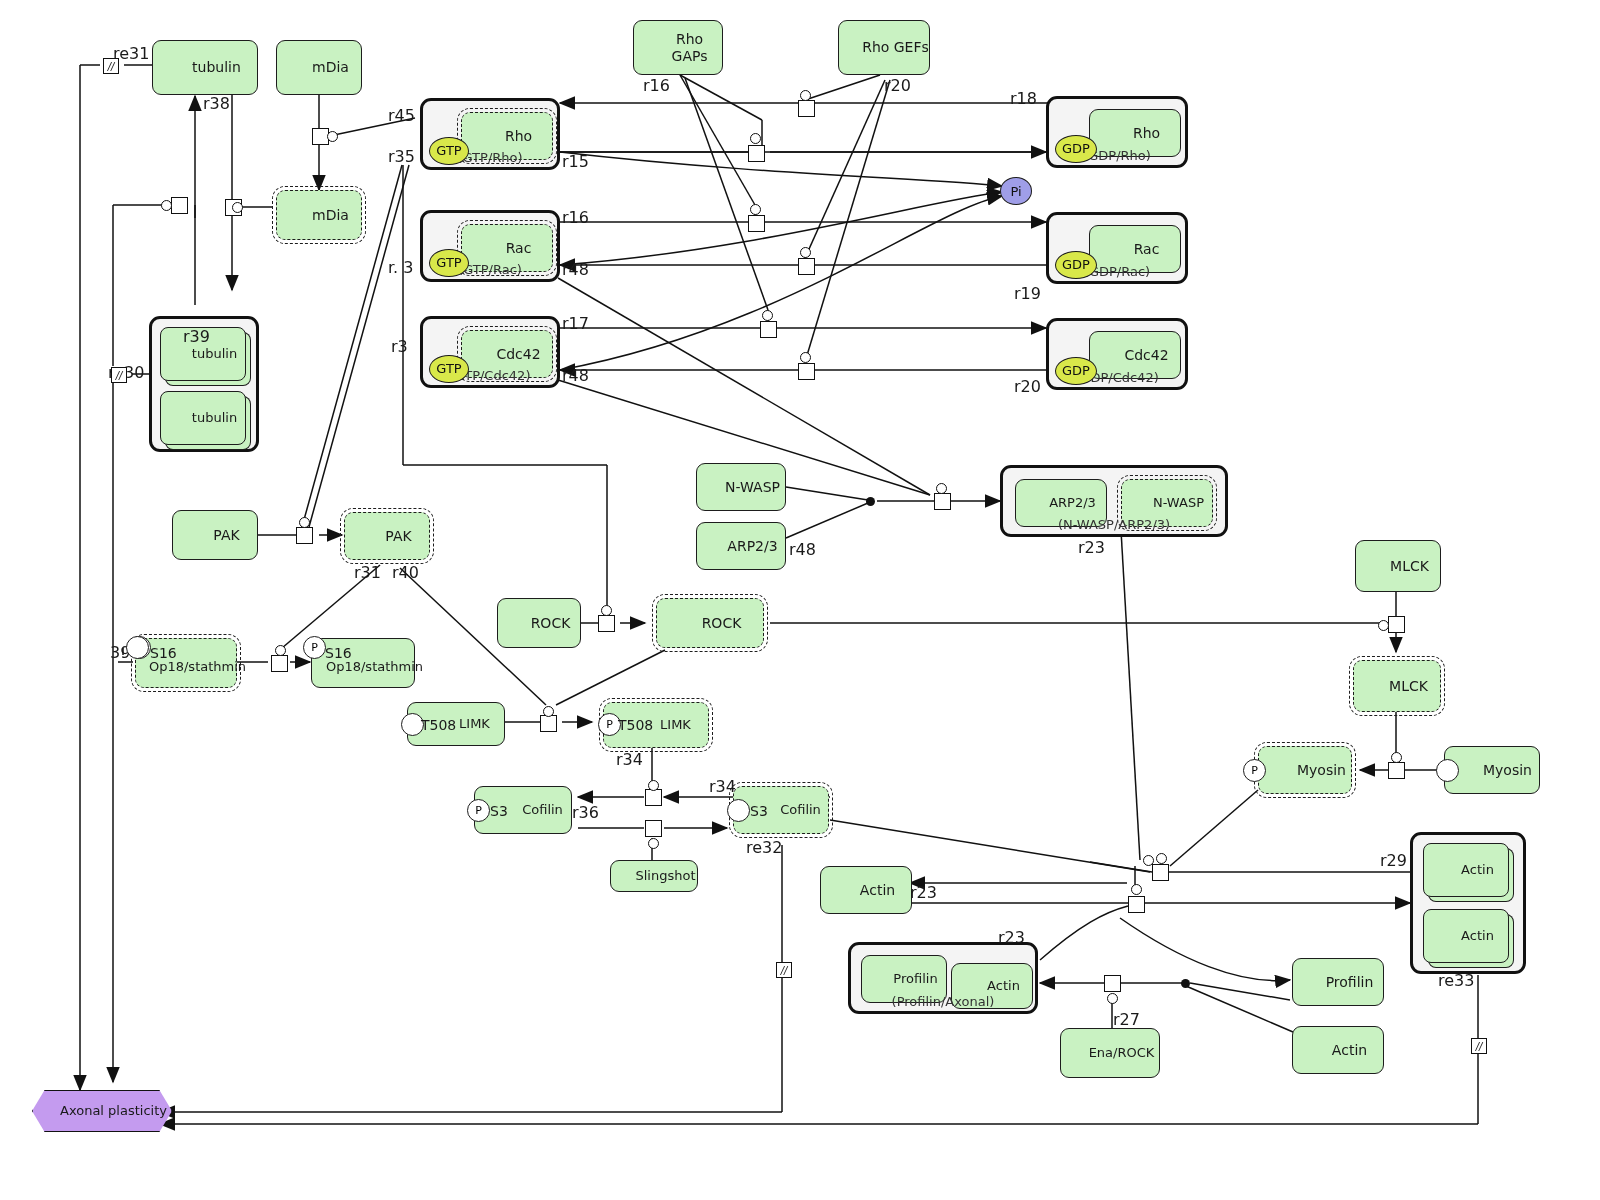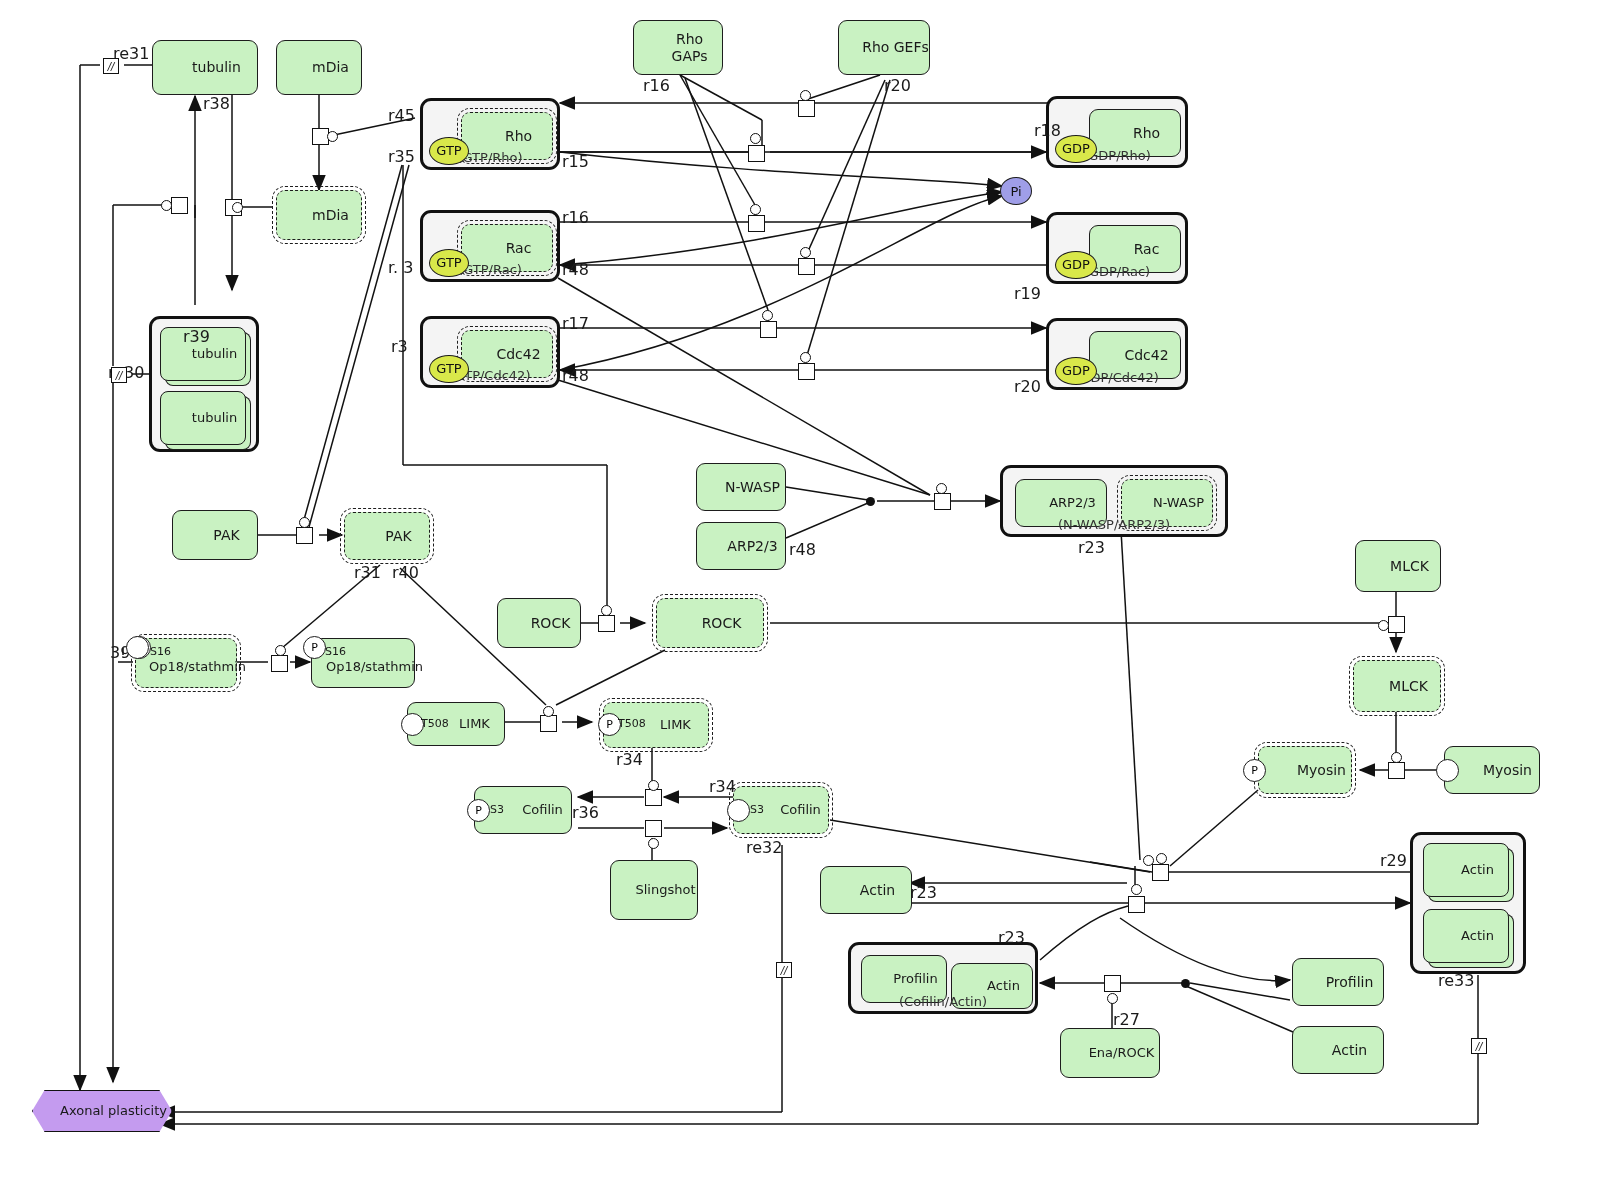--- a/index.html
+++ b/index.html
@@ -21,21 +21,21 @@
   .pheno{background:#c49bef;border:1.6px solid #121212;
         clip-path:polygon(9% 0,91% 0,100% 50%,91% 100%,9% 100%,0 50%);}
 
   
   .sv{position:absolute;background:#fff;border:1.5px solid #1d1d1d;border-radius:50%;
       display:flex;align-items:center;justify-content:center;font-size:11px;z-index:6;}
   .unit{position:absolute;background:#d9e84a;border:1.5px solid #1d1d1d;border-radius:50%;
       display:flex;align-items:center;justify-content:center;font-size:13px;z-index:6;color:#111;}
   .pi{position:absolute;background:#9f9ee8;border:1.5px solid #1d1d1d;border-radius:50%;
       display:flex;align-items:center;justify-content:center;font-size:13px;z-index:6;color:#111;}
-  .svlbl{position:absolute;font-size:11px;color:#1a1a1a;z-index:7;white-space:nowrap;}
+  .svlbl{position:absolute;font-size:14px;color:#1a1a1a;z-index:7;white-space:nowrap;}
 
   
   .proc{position:absolute;width:15px;height:15px;background:#fff;border:1.5px solid #111;z-index:5;}
   .linkbreak{position:absolute;width:14px;height:14px;background:#fff;border:1.5px solid #111;
       z-index:5;font-size:10px;display:flex;align-items:center;justify-content:center;
       font-style:italic;color:#111;}
   .catdot{position:absolute;width:9px;height:9px;background:#fff;border:1.4px solid #111;
       border-radius:50%;z-index:5;}
   .andot{position:absolute;width:9px;height:9px;background:#111;border-radius:50%;z-index:5;}
 
@@ -337,21 +337,21 @@
   <div class="svlbl" style="left:490px;top:803px;">S3</div>
 
   <div class="node macro dashed" style="left:733px;top:786px;width:96px;height:48px;font-size:13px;">
     <span style="margin-left:16px;">Cofilin</span>
   </div>
   <div class="sv" style="left:727px;top:799px;width:21px;height:21px;">
     <span></span>
     </div>
   <div class="svlbl" style="left:750px;top:803px;">S3</div>
 
-  <div class="node macro" style="left:610px;top:860px;width:88px;height:60px;font-size:13px;">
+  <div class="node macro" style="left:610px;top:860px;width:88px;height:32px;font-size:13px;">
     <span>Slingshot</span>
   </div>
 
   <div class="node macro" style="left:1355px;top:540px;width:86px;height:52px;">
     <span>MLCK</span>
   </div>
   <div class="node macro dashed" style="left:1353px;top:660px;width:88px;height:52px;">
     <span>MLCK</span>
   </div>
 
@@ -389,21 +389,21 @@
     <span>Actin</span>
   </div>
 
   <div class="node complex" style="left:848px;top:942px;width:190px;height:72px;display:block;">
     <div class="node macro" style="left:10px;top:10px;width:86px;height:48px;font-size:13px;">
       <span>Profilin</span>
       </div>
     <div class="node macro" style="left:100px;top:18px;width:82px;height:46px;font-size:13px;">
       <span>Actin</span>
       </div>
-    <div class="complexlbl">(Cofilin/Actin)</div>
+    <div class="complexlbl">(Profilin/Axonal)</div>
   </div>
 
   <div class="node macro" style="left:1060px;top:1028px;width:100px;height:50px;font-size:13px;">
     <span>Ena/ROCK</span>
   </div>
 
   <div class="node pheno" style="left:32px;top:1090px;width:140px;height:42px;font-size:13px;">
     <span>Axonal plasticity</span>
   </div>
 
@@ -474,21 +474,21 @@
   <div class="elbl" style="left:108px;top:363px;">re30</div>
   <div class="elbl" style="left:388px;top:106px;">r45</div>
   <div class="elbl" style="left:388px;top:147px;">r35</div>
   <div class="elbl" style="left:388px;top:258px;">r. 3</div>
   <div class="elbl" style="left:391px;top:337px;text-align:right;">r3</div>
   <div class="elbl" style="left:562px;top:152px;">r15</div>
   <div class="elbl" style="left:562px;top:208px;">r16</div>
   <div class="elbl" style="left:562px;top:260px;">r48</div>
   <div class="elbl" style="left:562px;top:314px;">r17</div>
   <div class="elbl" style="left:562px;top:366px;">r48</div>
-  <div class="elbl" style="left:1034px;top:89px;margin-top:32px;">r18</div>
+  <div class="elbl" style="left:1010px;top:89px;">r18</div>
   <div class="elbl" style="left:1014px;top:244px;margin-top:40px;">r19</div>
   <div class="elbl" style="left:1014px;top:377px;">r20</div>
   <div class="elbl" style="left:643px;top:76px;">r16</div>
   <div class="elbl" style="left:884px;top:76px;">r20</div>
   <div class="elbl" style="left:789px;top:540px;">r48</div>
   <div class="elbl" style="left:1078px;top:538px;">r23</div>
   <div class="elbl" style="left:354px;top:563px;">r31</div>
   <div class="elbl" style="left:392px;top:563px;">r40</div>
   <div class="elbl" style="left:110px;top:643px;">39</div>
   <div class="elbl" style="left:616px;top:750px;">r34</div>

